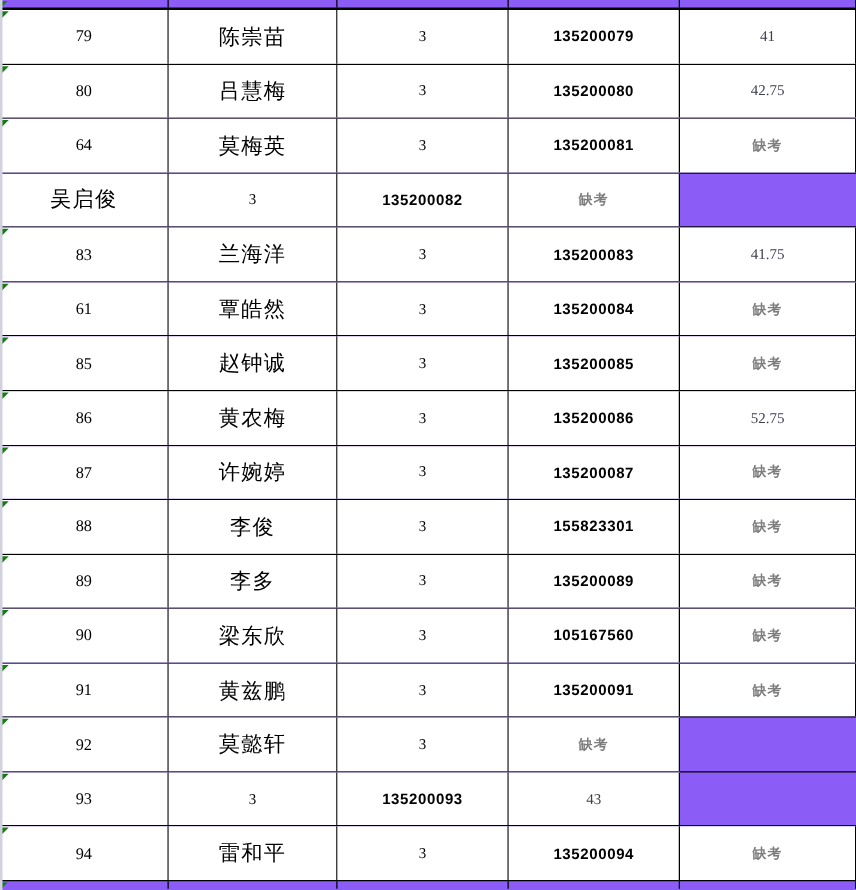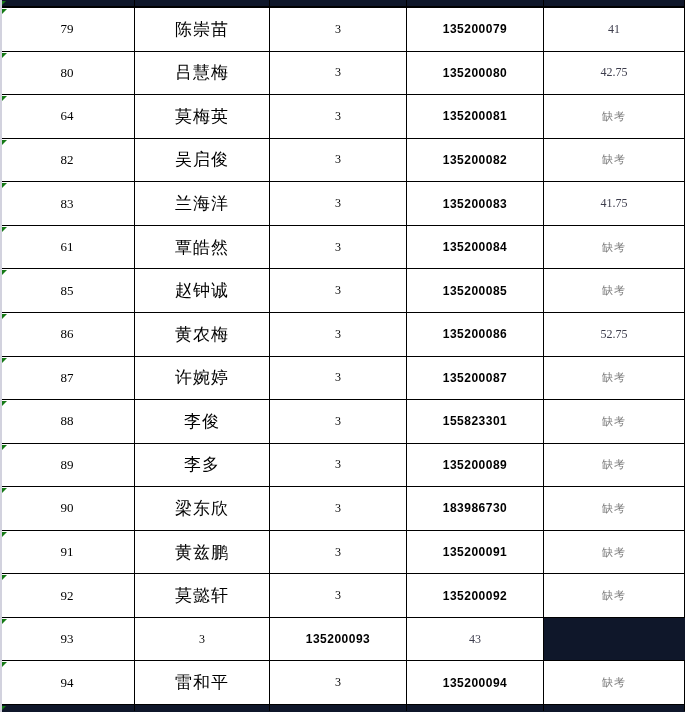--- a/index.html
+++ b/index.html
@@ -1,19 +1,19 @@
 <!DOCTYPE html>
 <html><head>
 <meta charset="utf-8">
 <style>
   html,body{margin:0;padding:0;background:#fff;}
   .screen{
     position:relative;
     width:685px;height:712px;
-    background:#0f172a;
+    background:#8b5cf6;
     font-family:"Liberation Sans",sans-serif;
     overflow:hidden;
   }
   
   .left-edge{
     position:absolute;left:0;top:0;width:2px;height:712px;
     background:#d2d2de;z-index:5;
   }
   
   .sliver{
@@ -57,21 +57,21 @@
   }
   .cell.c-examid{
     font-size:12px;font-weight:700;color:#000;letter-spacing:0.5px;align-items:center;
   }
   .cell.c-score{
     font-family:"Liberation Serif",serif;
     font-size:12px;color:#3d3d4c;align-items:center;
   }
   .cell.c-score.absent{
     font-family:"Liberation Sans",sans-serif;
-    font-size:11px;color:#7d7d7d;letter-spacing:1px;
+    font-size:11px;color:#7d7d7d;letter-spacing:1px;font-weight:bold;
   }
   
   .tri{
     position:absolute;top:1px;left:1px;
     width:0;height:0;
     border-top:6px solid #167a16;
     border-right:6px solid transparent;
     z-index:4;
   }
   .sliver .tri{top:1px;left:1px;border-top-width:5px;border-right-width:5px;}
@@ -144,24 +144,20 @@
     </div>
     <div class="cell c-examid">
       <span class="txt">135200081</span>
     </div>
     <div class="cell c-score absent">
       <span class="txt">缺考</span>
     </div>
   </div>
 
   <div class="row">
-    <div class="cell c-index">
-      <span class="tri"></span>
-      <span class="txt">82</span>
-    </div>
     <div class="cell c-name">
       <span class="txt">吴启俊</span>
     </div>
     <div class="cell c-session">
       <span class="txt">3</span>
     </div>
     <div class="cell c-examid">
       <span class="txt">135200082</span>
     </div>
     <div class="cell c-score absent">
@@ -307,21 +303,21 @@
       <span class="tri"></span>
       <span class="txt">90</span>
     </div>
     <div class="cell c-name">
       <span class="txt">梁东欣</span>
     </div>
     <div class="cell c-session">
       <span class="txt">3</span>
     </div>
     <div class="cell c-examid">
-      <span class="txt">183986730</span>
+      <span class="txt">105167560</span>
     </div>
     <div class="cell c-score absent">
       <span class="txt">缺考</span>
     </div>
   </div>
 
   <div class="row">
     <div class="cell c-index">
       <span class="tri"></span>
       <span class="txt">91</span>
@@ -343,23 +339,20 @@
   <div class="row">
     <div class="cell c-index">
       <span class="tri"></span>
       <span class="txt">92</span>
     </div>
     <div class="cell c-name">
       <span class="txt">莫懿轩</span>
     </div>
     <div class="cell c-session">
       <span class="txt">3</span>
-    </div>
-    <div class="cell c-examid">
-      <span class="txt">135200092</span>
     </div>
     <div class="cell c-score absent">
       <span class="txt">缺考</span>
     </div>
   </div>
 
   <div class="row">
     <div class="cell c-index">
       <span class="tri"></span>
       <span class="txt">93</span>

